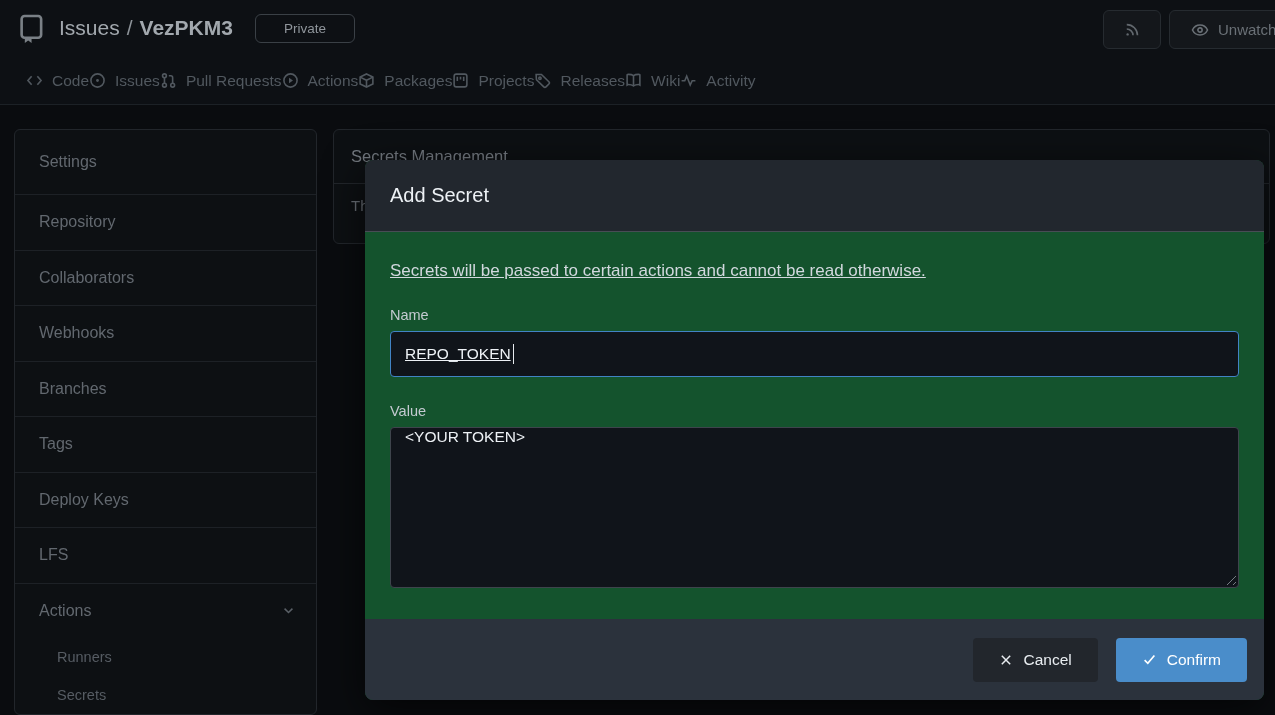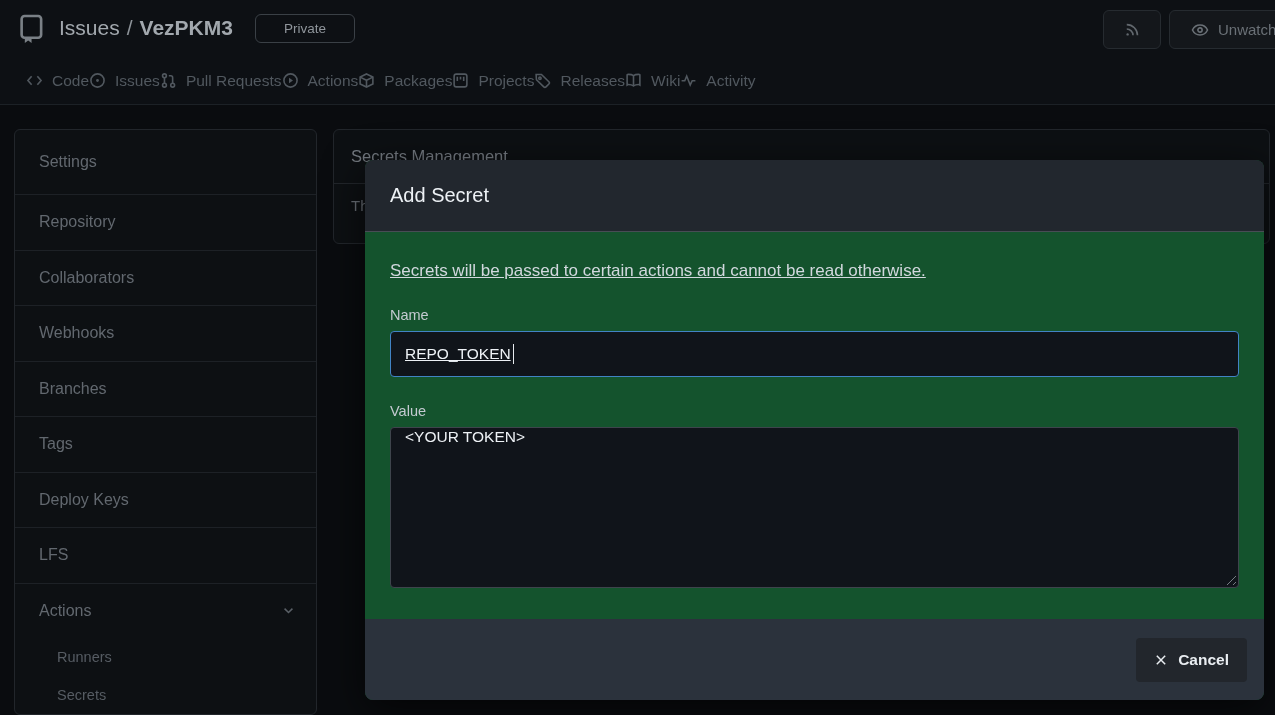--- a/index.html
+++ b/index.html
@@ -62,21 +62,21 @@
   .caret { display:inline-block; width:1.5px; height:20px; background:#e6eaee; margin-left:2px; }
   .textarea { margin-top:8px; height:161px; background:#10141a; border:1px solid #3e444c;
               border-radius:4px; padding:0 14px; font-size:15.5px; color:#eef2f6; position:relative; }
   .resize-handle { position:absolute; right:2px; bottom:2px; width:13px; height:13px;
        background:repeating-linear-gradient(135deg, transparent 0 3px, #767c83 3px 4.2px);
        clip-path:polygon(100% 0, 100% 100%, 0 100%); }
   .modal-footer { position:absolute; left:0; bottom:0; width:100%; height:81px; background:#2b323c;
                   border-radius:0 0 8px 8px; display:flex; align-items:center;
                   justify-content:flex-end; gap:18px; padding-right:17px; }
   .btn { height:44px; border:none; border-radius:4px; display:flex; align-items:center;
-         gap:10px; font-size:15.5px; padding:0 18px; font-family:inherit; cursor:pointer;font-weight:bold; }
+         gap:10px; font-size:15.5px; padding:0 26px; font-family:inherit; cursor:pointer; }
   .btn-cancel { background:#22262c; color:#e9edf1; }
   .btn-confirm { background:#4a8dca; color:#ffffff; }
 </style>
 </head>
 <body>
 
 <div class="navbar">
   <div class="brand">
     <span class="repo-icon">
       <svg width="30" height="30" viewBox="0 0 16 16" fill="none" stroke="currentColor" stroke-width="1.4">
@@ -263,14 +263,22 @@
   </div>
   <div class="modal-footer">
     <button class="btn btn-cancel">
       <span>
           <svg width="14" height="14" viewBox="0 0 16 16" fill="none" stroke="currentColor" stroke-width="1.7">
             <path d="M3.2 3.2l9.6 9.6M12.8 3.2l-9.6 9.6"></path>
           </svg>
         </span>
       <span>Cancel</span>
     </button>
+    <button class="btn btn-confirm">
+      <span>
+          <svg width="15" height="15" viewBox="0 0 16 16" fill="none" stroke="currentColor" stroke-width="1.8">
+            <path d="M2.8 8.6 6.2 12l7-8.2"></path>
+          </svg>
+        </span>
+      <span>Confirm</span>
+    </button>
   </div>
 </div>
 
 </body></html>

